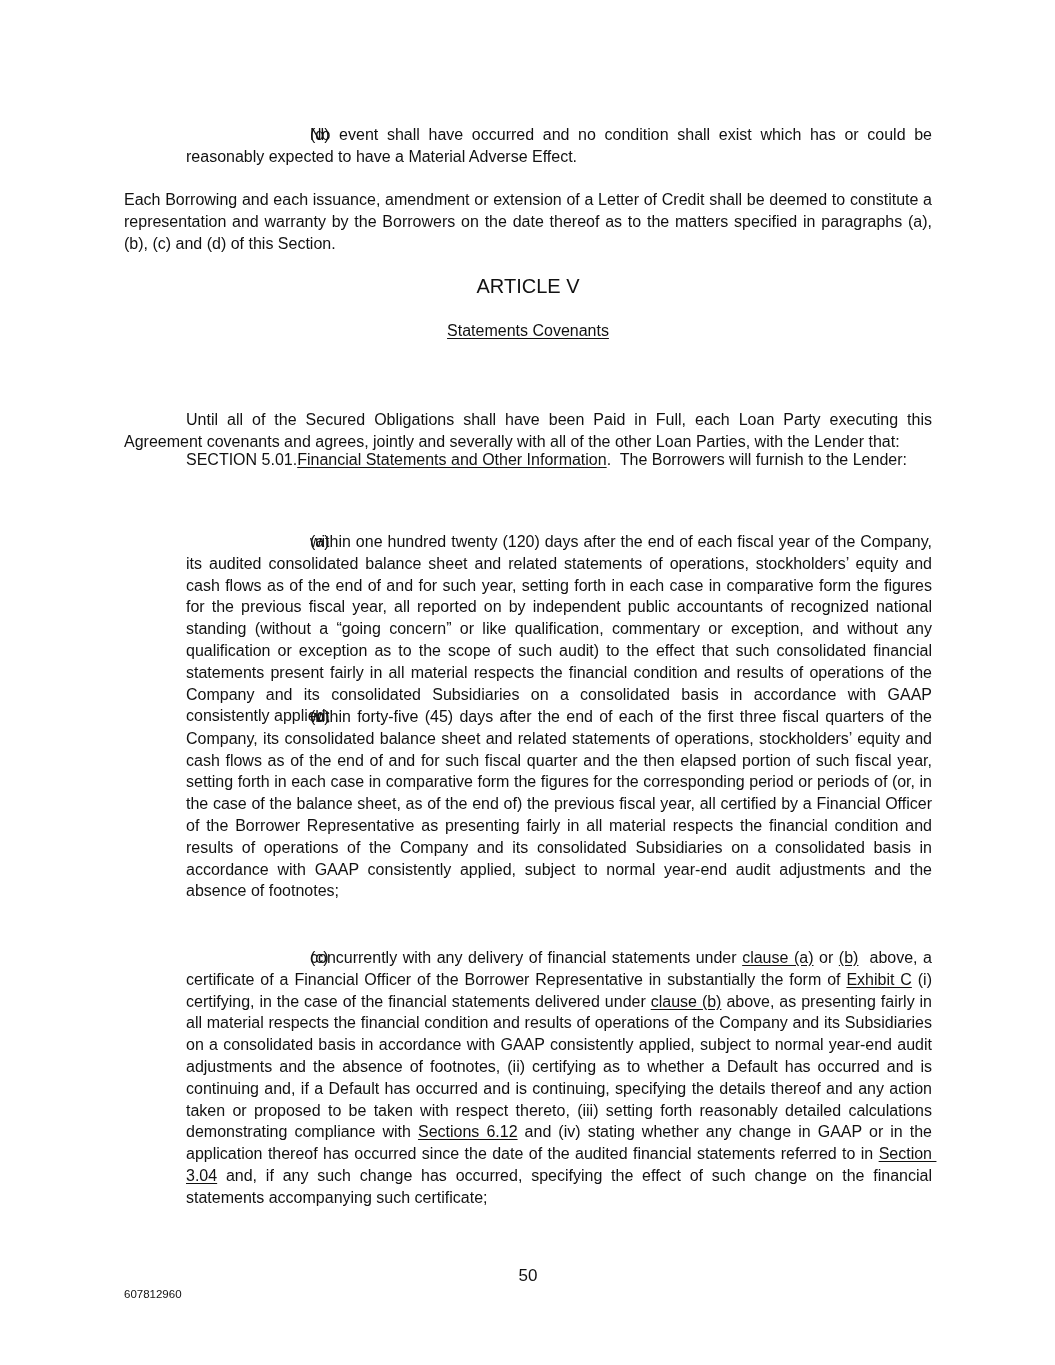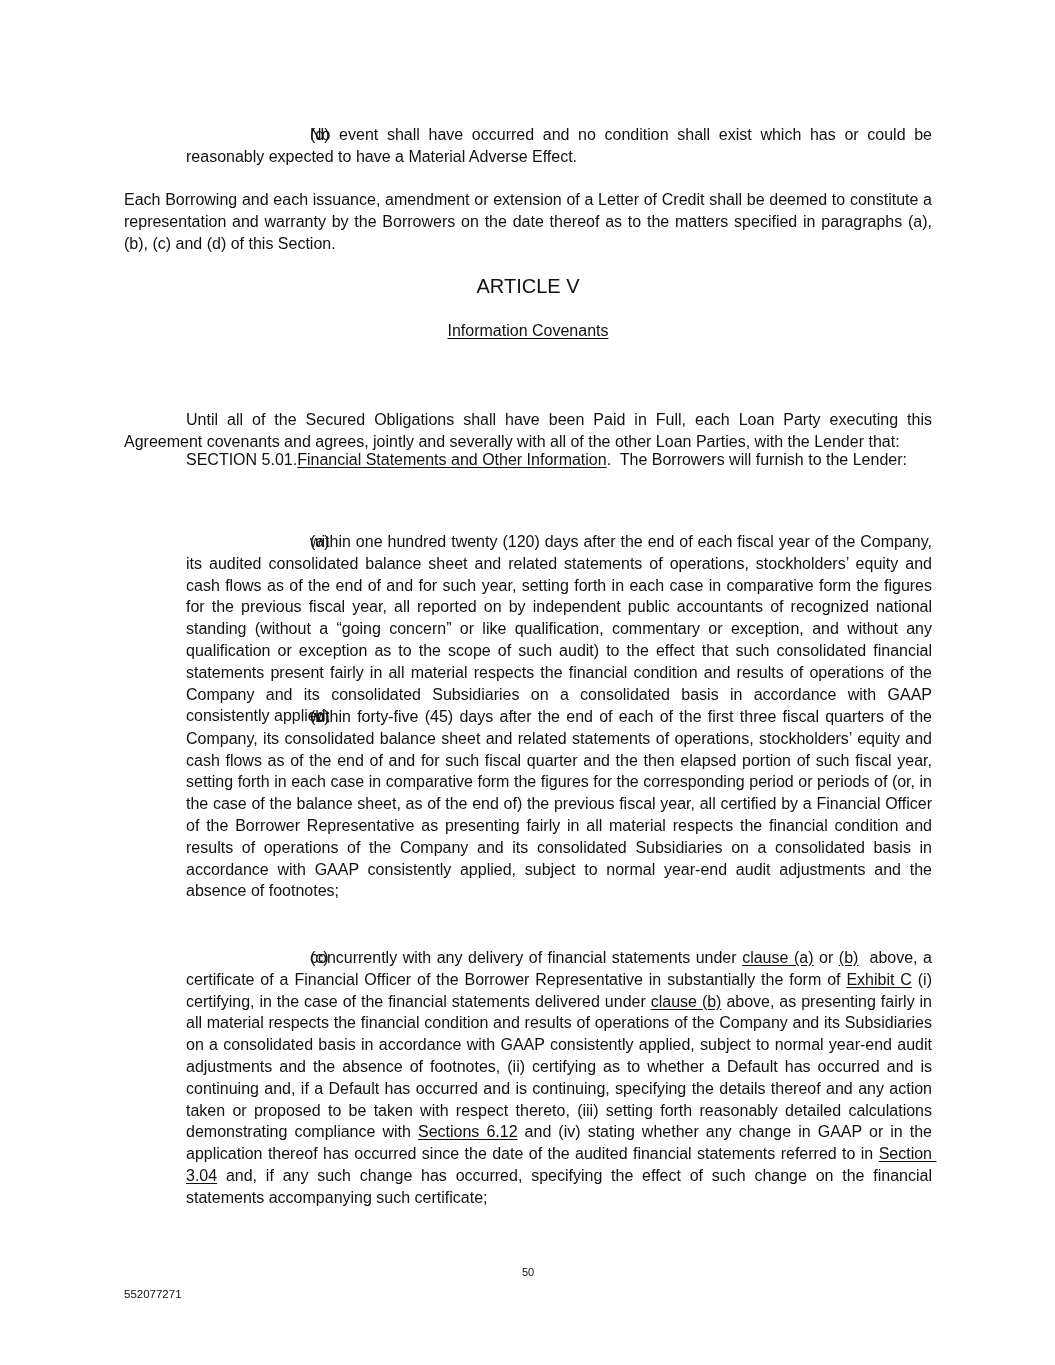--- a/index.html
+++ b/index.html
@@ -6,51 +6,51 @@
   body { width: 1055px; height: 1365px; position: relative; overflow: hidden;
          font-family: "Liberation Sans", sans-serif; color: #111; }
   .page { position: absolute; left: 0; top: 0; width: 1055px; height: 1312px; }
   .txt { font-size: 16px; line-height: 21.8px; }
   .justify { text-align: justify; text-align-last: left; }
   .block { position: absolute; }
   .u { text-decoration: underline; text-underline-offset: 2px; }
   .tab-label { display: inline-block; width: 62px; }
   .center { text-align: center; }
   .article { font-size: 20px; }
-  .pagenum { font-size: 11px; }
+  .pagenum { font-size: 17px; }
   .docid { font-size: 11.5px; }
 </style>
 </head>
 <body>
 
 <div class="page">
 
   <div class="block txt justify" style="left:186px; top:124px; width:746px; text-indent:62px;">
     <span class="tab-label">(d)</span><span>No event shall have occurred and no condition shall exist which has or could be reasonably expected to have a Material Adverse Effect.</span>
   </div>
 
   <div class="block center article" style="left:124px; top:275px; width:808px;">ARTICLE V</div>
 
   <div class="block txt justify" style="left:124px; top:189px; width:808px;">Each Borrowing and each issuance, amendment or extension of a Letter of Credit shall be deemed to constitute a representation and warranty by the Borrowers on the date thereof as to the matters specified in paragraphs (a), (b), (c) and (d) of this Section.</div>
   <div class="block center txt" style="left:124px; top:320px; width:808px;">
-    <span class="u">Information Covenants</span>
+    <span class="u">Statements Covenants</span>
   </div>
 
   <div class="block txt justify" style="left:124px; top:363px; width:808px; text-indent:62px;margin-top:46px;">Until all of the Secured Obligations shall have been Paid in Full, each Loan Party executing this Agreement covenants and agrees, jointly and severally with all of the other Loan Parties, with the Lender that:</div>
 
   <div class="block txt justify" style="left:124px; top:449px; width:808px; text-indent:62px;">
     <span>SECTION 5.01.</span><span class="u">Financial Statements and Other Information</span><span>.</span><span style="white-space:pre-wrap;">  The Borrowers will furnish to the Lender:</span>
   </div>
 
   <div class="block txt justify" style="left:186px; top:531px; width:746px; text-indent:62px;">
     <span class="tab-label">(a)</span><span>within one hundred twenty (120) days after the end of each fiscal year of the Company, its audited consolidated balance sheet and related statements of operations, stockholders’ equity and cash flows as of the end of and for such year, setting forth in each case in comparative form the figures for the previous fiscal year, all reported on by independent public accountants of recognized national standing (without a “going concern” or like qualification, commentary or exception, and without any qualification or exception as to the scope of such audit) to the effect that such consolidated financial statements present fairly in all material respects the financial condition and results of operations of the Company and its consolidated Subsidiaries on a consolidated basis in accordance with GAAP consistently applied;</span>
   </div>
 
   <div class="block txt justify" style="left:186px; top:706px; width:746px; text-indent:62px;">
     <span class="tab-label">(b)</span><span>within forty-five (45) days after the end of each of the first three fiscal quarters of the Company, its consolidated balance sheet and related statements of operations, stockholders’ equity and cash flows as of the end of and for such fiscal quarter and the then elapsed portion of such fiscal year, setting forth in each case in comparative form the figures for the corresponding period or periods of (or, in the case of the balance sheet, as of the end of) the previous fiscal year, all certified by a Financial Officer of the Borrower Representative as presenting fairly in all material respects the financial condition and results of operations of the Company and its consolidated Subsidiaries on a consolidated basis in accordance with GAAP consistently applied, subject to normal year-end audit adjustments and the absence of footnotes;</span>
   </div>
 
   <div class="block txt justify" style="left:186px; top:947px; width:746px; text-indent:62px; white-space:pre-wrap;"><span class="tab-label">(c)</span><span>concurrently with any delivery of financial statements under </span><span class="u">clause (a)</span><span> or </span><span class="u">(b)</span><span>  above, a certificate of a Financial Officer of the Borrower Representative in substantially the form of </span><span class="u">Exhibit C</span><span> (i) certifying, in the case of the financial statements delivered under </span><span class="u">clause (b)</span><span> above, as presenting fairly in all material respects the financial condition and results of operations of the Company and its Subsidiaries on a consolidated basis in accordance with GAAP consistently applied, subject to normal year-end audit adjustments and the absence of footnotes, (ii) certifying as to whether a Default has occurred and is continuing and, if a Default has occurred and is continuing, specifying the details thereof and any action taken or proposed to be taken with respect thereto, (iii) setting forth reasonably detailed calculations demonstrating compliance with </span><span class="u">Sections 6.12</span><span> and (iv) stating whether any change in GAAP or in the application thereof has occurred since the date of the audited financial statements referred to in </span><span class="u">Section 3.04</span><span> and, if any such change has occurred, specifying the effect of such change on the financial statements accompanying such certificate;</span></div>
 
   <div class="block center pagenum" style="left:478px; top:1266px; width:100px;">50</div>
-  <div class="block docid" style="left:124px; top:1288px;">552077271</div>
+  <div class="block docid" style="left:124px; top:1288px;">607812960</div>
 
 </div>
 
 </body></html>

